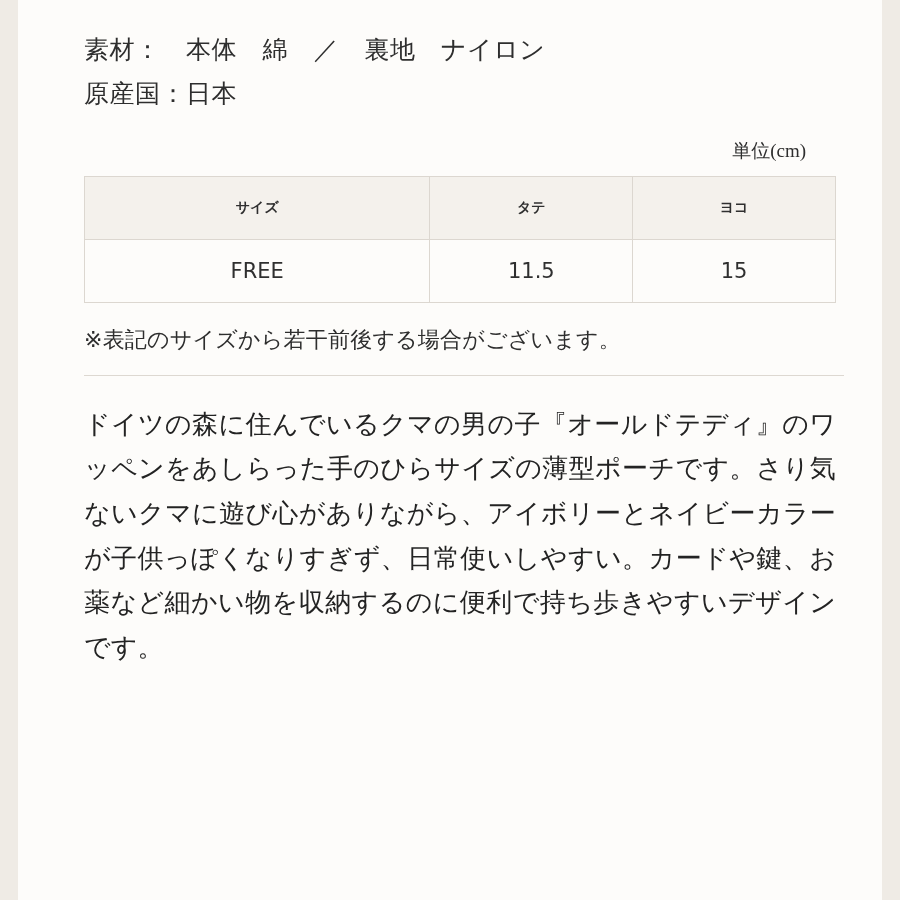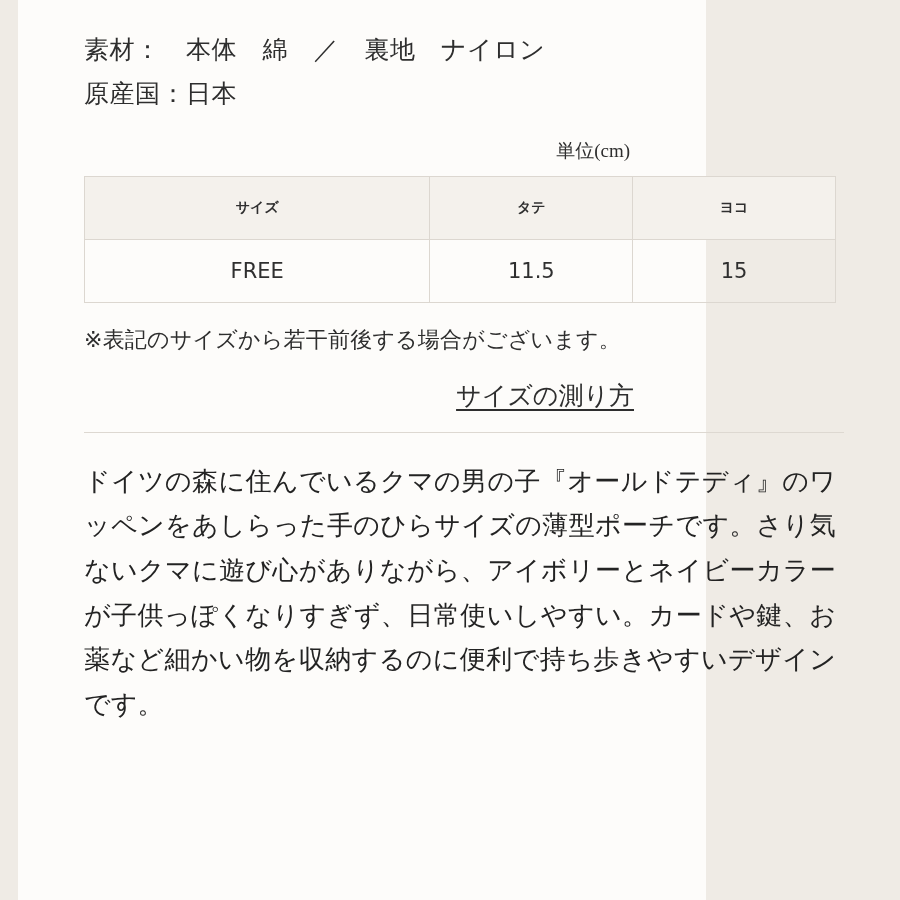--- a/index.html
+++ b/index.html
@@ -10,21 +10,21 @@
     width: 900px;
     height: 900px;
     background: #efebe5;
     font-family: "DejaVu Sans", "Liberation Sans", sans-serif;
     overflow: hidden;
   }
   .page {
     position: absolute;
     left: 18px;
     top: 0;
-    width: 688px;
+    width: 864px;
     height: 900px;
     background: #fdfcfa;
     box-sizing: border-box;
     padding: 28px 48px 0 66px;
   }
   .spec-line {
     font-size: 25px;
     color: #2e2e2e;
     letter-spacing: 0.02em;
     line-height: 1.75;
@@ -135,23 +135,20 @@
       <tr>
         <td>FREE</td>
         <td>11.5</td>
         <td>15</td>
       </tr>
     </tbody>
   </table>
 
   <div class="note">※表記のサイズから若干前後する場合がございます。</div>
 
-  <div class="measure-link-row">
-    <span class="measure-link">サイズの測り方</span>
-  </div>
 
   <div class="divider"></div>
 
   <div class="description">ドイツの森に住んでいるクマの男の子『オールドテディ』のワッペンをあしらった手のひらサイズの薄型ポーチです。さり気ないクマに遊び心がありながら、アイボリーとネイビーカラーが子供っぽくなりすぎず、日常使いしやすい。カードや鍵、お薬など細かい物を収納するのに便利で持ち歩きやすいデザインです。</div>
 
   <div class="attrs">
   </div>
 
 </div>
 

